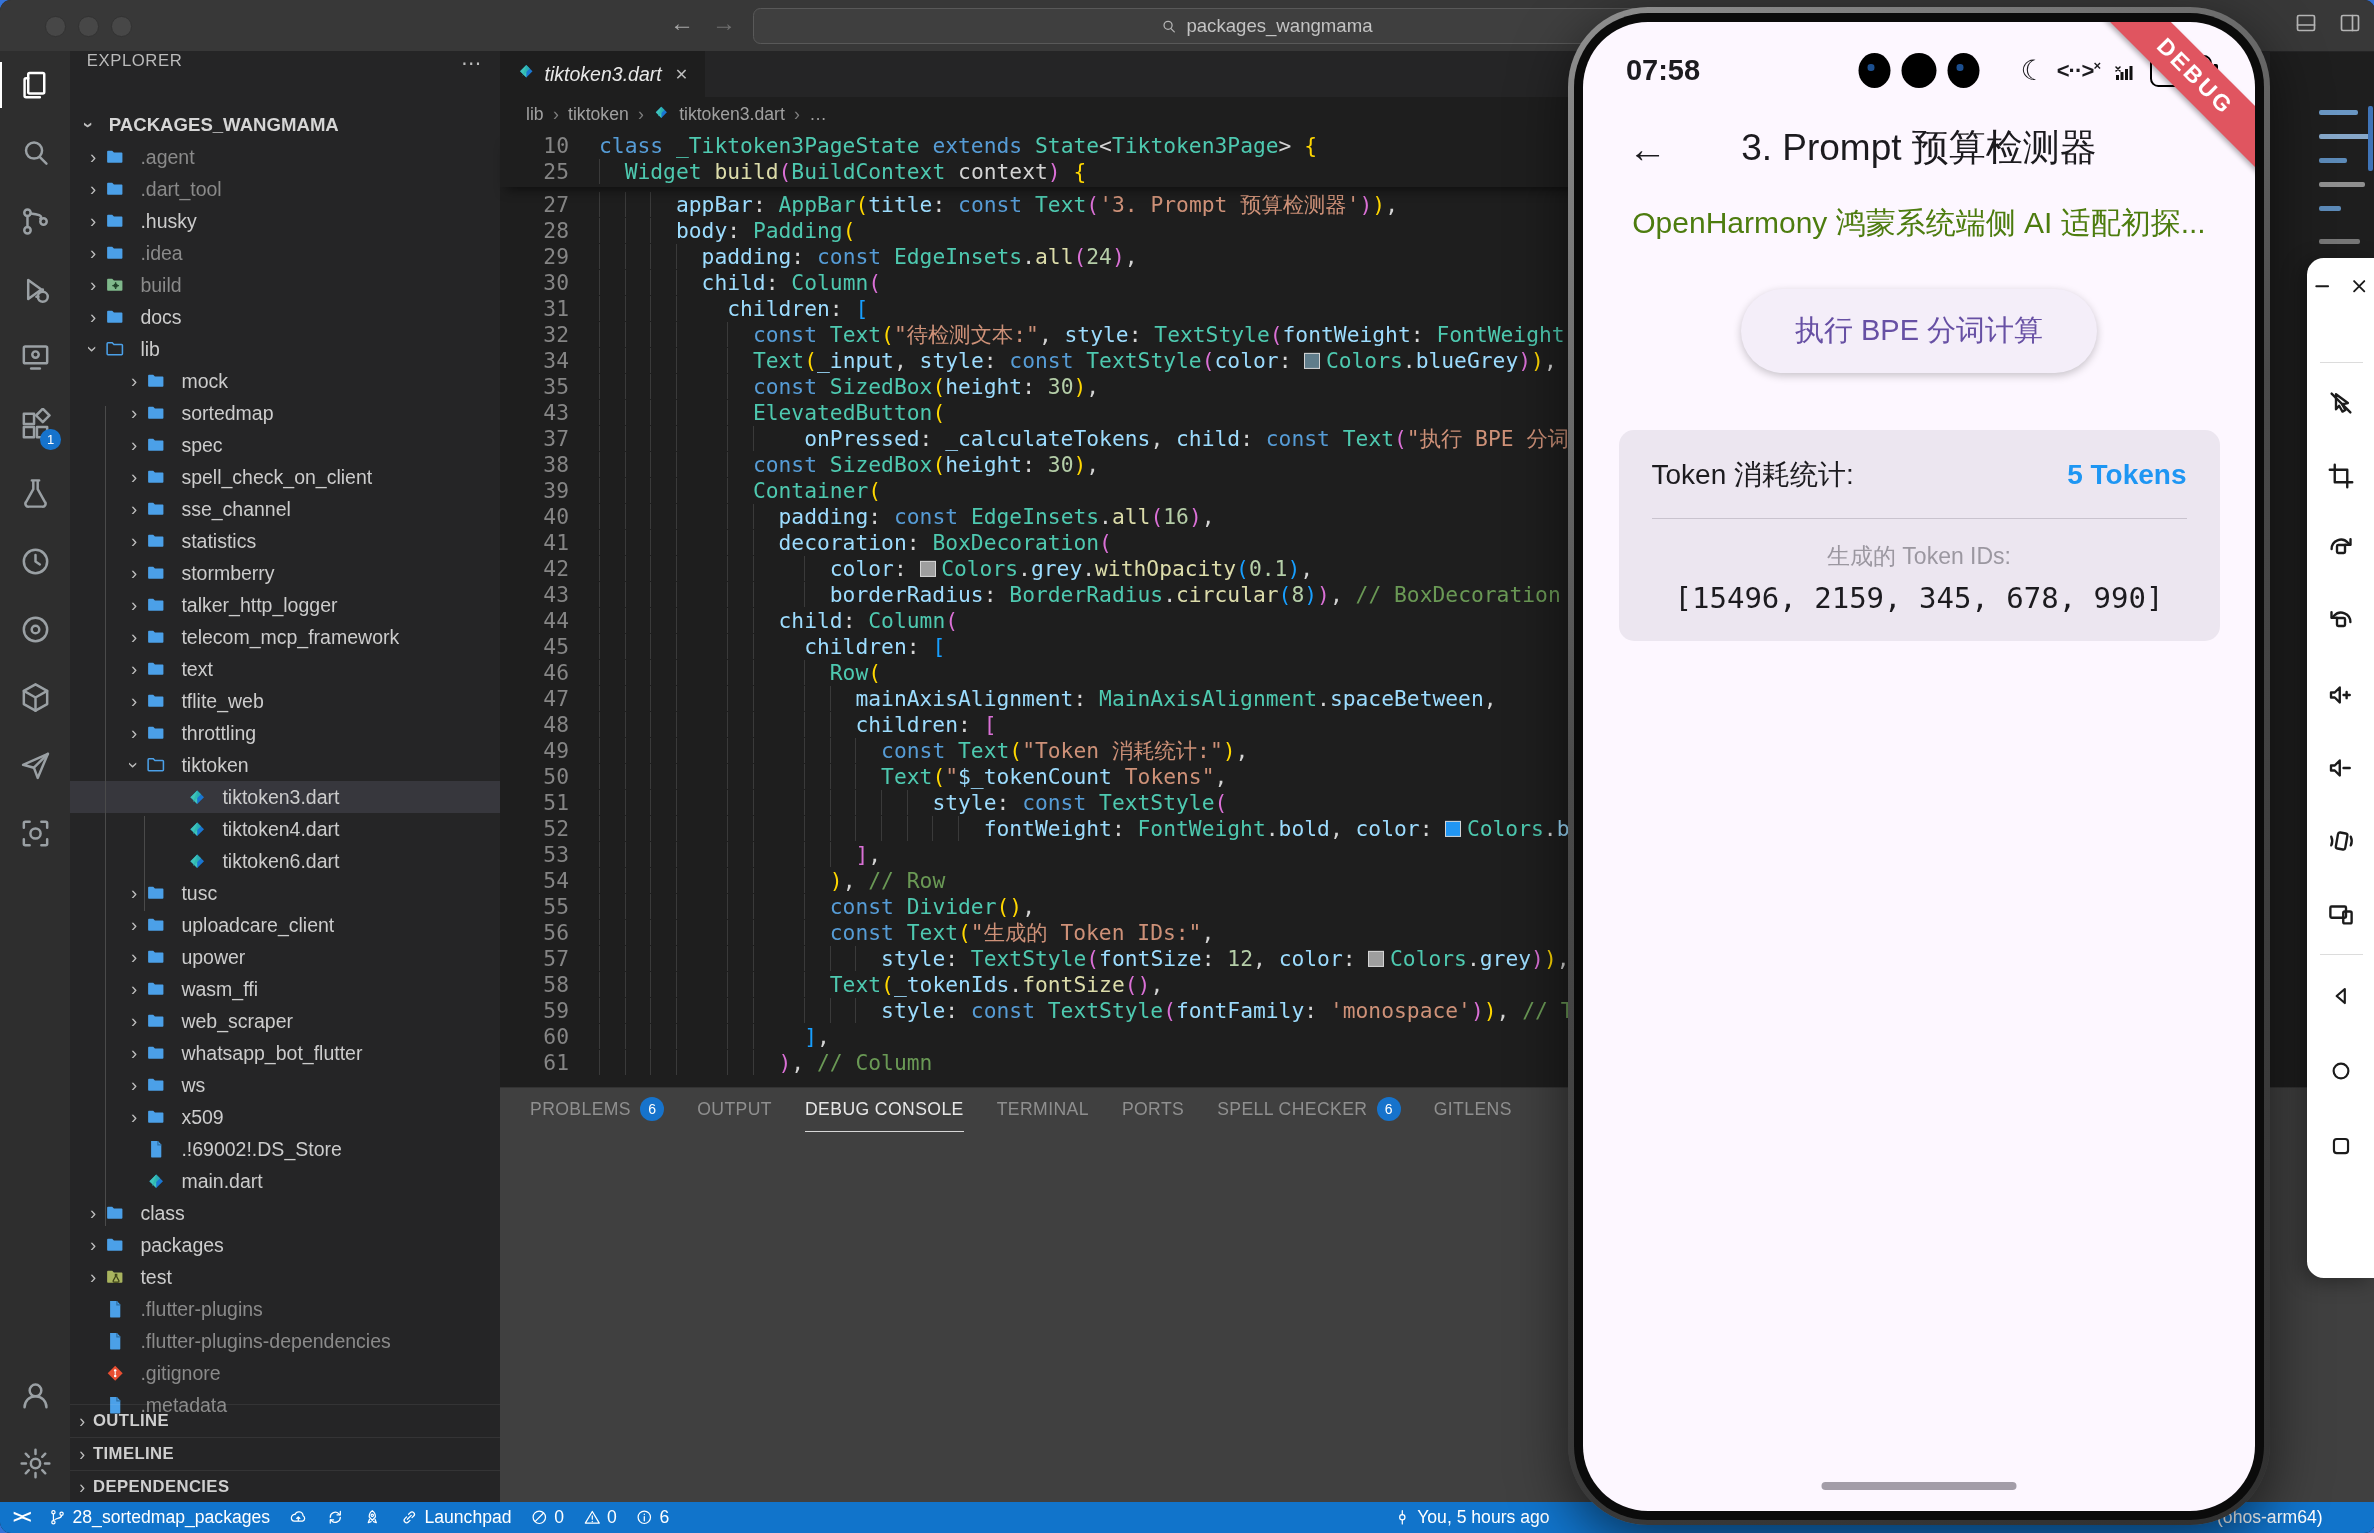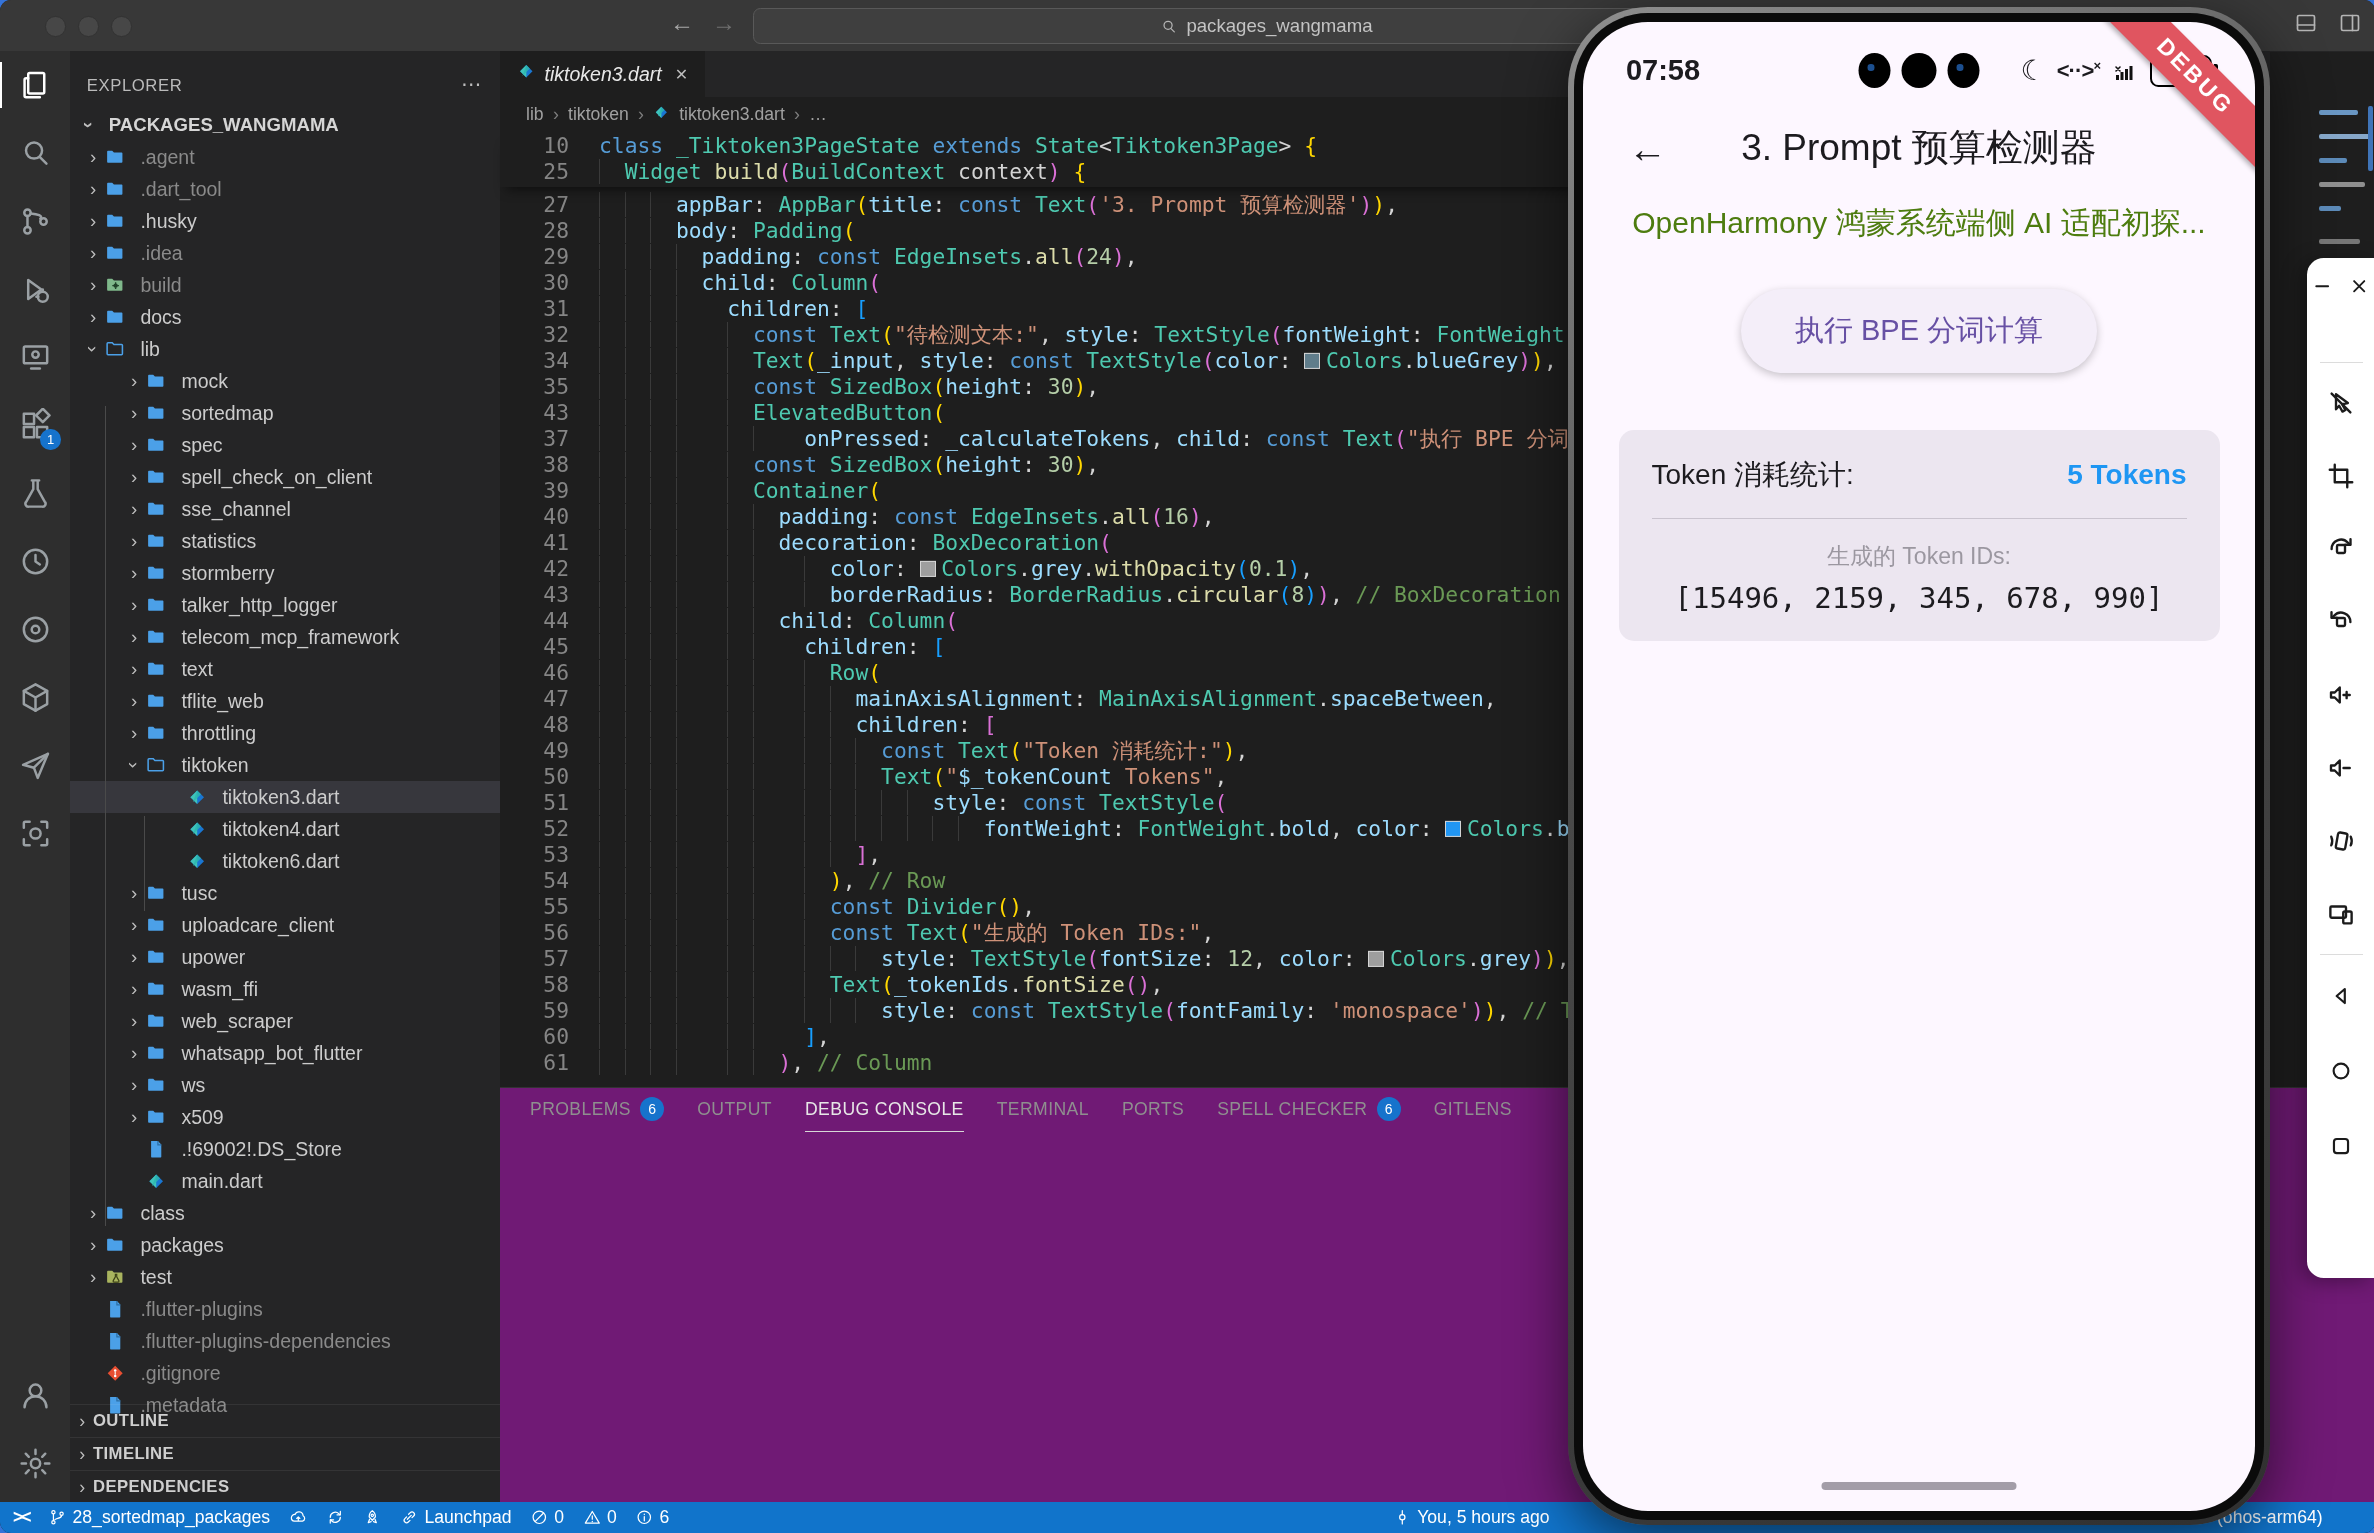--- a/index.html
+++ b/index.html
@@ -16,21 +16,21 @@
   
   .activitybar{position:absolute;left:0;top:51px;width:70px;height:1452px;background:#2e2e2e;display:flex;flex-direction:column;align-items:center;}
   .ab-item{position:relative;width:70px;height:68px;display:flex;align-items:center;justify-content:center;}
   .ab-item svg{width:35px;height:35px;stroke:#9aa0a4;}
   .ab-item.active svg{stroke:#ffffff;}
   .ab-item.active::before{content:"";position:absolute;left:0;top:11px;bottom:11px;width:1.9px;background:#fff;}
   .ab-badge{position:absolute;right:9.3px;bottom:9.3px;min-width:20.4px;height:20.4px;border-radius:10.2px;background:#1673cc;color:#fff;font-size:13px;display:flex;align-items:center;justify-content:center;}
   .ab-bottom{margin-top:auto;margin-bottom:5.6px;}
   
   .sidebar{position:absolute;left:70px;top:51px;width:430px;height:1452px;background:#252526;overflow:hidden;}
-  .sb-header{height:45px;display:flex;align-items:flex-end;padding:0 16.7px;color:#bbbbbb;font-size:16.7px;letter-spacing:0.6px;}
+  .sb-header{height:45px;display:flex;align-items:flex-start;padding:0 16.7px;color:#bbbbbb;font-size:16.7px;letter-spacing:0.6px;}
   .sb-header .dots{margin-left:auto;color:#bdbdbd;font-size:20.4px;letter-spacing:1.9px;}
   .tree{position:relative;padding-top:13px;}
   .trow{position:relative;height:32px;display:flex;align-items:center;color:#cccccc;font-size:19.5px;white-space:nowrap;}
   .trow.dim{color:#8a8a8a;}
   .trow.sel{background:#37373d;}
   .trow .chev{width:24px;text-align:center;color:#bdbdbd;font-size:18.6px;flex:0 0 24px;}
   .trow .chev.exp{transform:rotate(90deg);}
   .trow .ficon{width:28px;height:22px;flex:0 0 28px;display:flex;align-items:center;}
   .trow .ficon svg{width:20.4px;height:20.4px;}
   .trow .lbl{margin-left:7.4px;}
@@ -50,21 +50,21 @@
   .codewrap{position:absolute;left:500px;top:133px;right:0;bottom:31px;background:#1e1e1e;font-family:"DejaVu Sans Mono",monospace;font-size:21.3px;}
   .sticky{position:relative;z-index:3;background:#1e1e1e;box-shadow:0 8.3px 11px -5.6px rgba(0,0,0,.55);padding-bottom:1.9px;}
   .codelines{padding-top:5.6px;}
   .cl{display:flex;height:26px;line-height:26px;white-space:pre;}
   .cl .ln{flex:0 0 69px;text-align:right;padding-right:30px;color:#858585;}
   .tk-p{color:#d4d4d4}.tk-k{color:#569CD6}.tk-t{color:#4EC9B0}.tk-pr{color:#9CDCFE}.tk-f{color:#DCDCAA}
   .tk-s{color:#CE9178}.tk-n{color:#B5CEA8}.tk-c{color:#6A9955}.tk-b1{color:#FFD700}.tk-b2{color:#DA70D6}.tk-b3{color:#179FFF}.tk-ip{color:#9CDCFE}
   .ind{background-image:repeating-linear-gradient(to right,#3a3a3a 0 0.9px,transparent 0.9px 2ch);}
   .sw{display:inline-block;width:14px;height:14px;margin-right:5.6px;border:0.9px solid #d4d4d4;vertical-align:baseline;transform:translateY(0.9px);}
   
-  .panel{position:absolute;left:500px;right:0;top:1087px;height:416px;background:#701a75;border-top:0.9px solid #333;z-index:8;}
+  .panel{position:absolute;left:500px;right:0;top:1087px;height:416px;background:#404040;border-top:0.9px solid #333;z-index:8;}
   .ptabs{display:flex;align-items:center;gap:33px;height:43px;padding-left:30px;}
   .ptab{display:flex;align-items:center;gap:9.3px;color:#8f8f8f;font-size:17.6px;letter-spacing:0.4px;height:100%;border-bottom:1.9px solid transparent;}
   .ptab.active{color:#e7e7e7;border-bottom-color:#d7d7d7;text-align:center;}
   .pbadge{min-width:24px;height:24px;border-radius:12px;background:#1673cc;color:#fff;font-size:14px;display:flex;align-items:center;justify-content:center;}
   
   .statusbar{position:absolute;left:0;right:0;bottom:0;height:31px;background:#1174cb;color:#fff;font-size:17.6px;display:flex;align-items:center;gap:18.6px;padding-left:13px;z-index:9;}
   .sb-item{display:flex;align-items:center;gap:5.6px;}
   .sb-item svg{width:18.6px;height:18.6px;stroke:#fff;stroke-width:1.6;fill:none;stroke-linecap:round;stroke-linejoin:round;}
   .sb-abs{position:absolute;top:0;height:31px;display:flex;align-items:center;gap:5.6px;}
   

